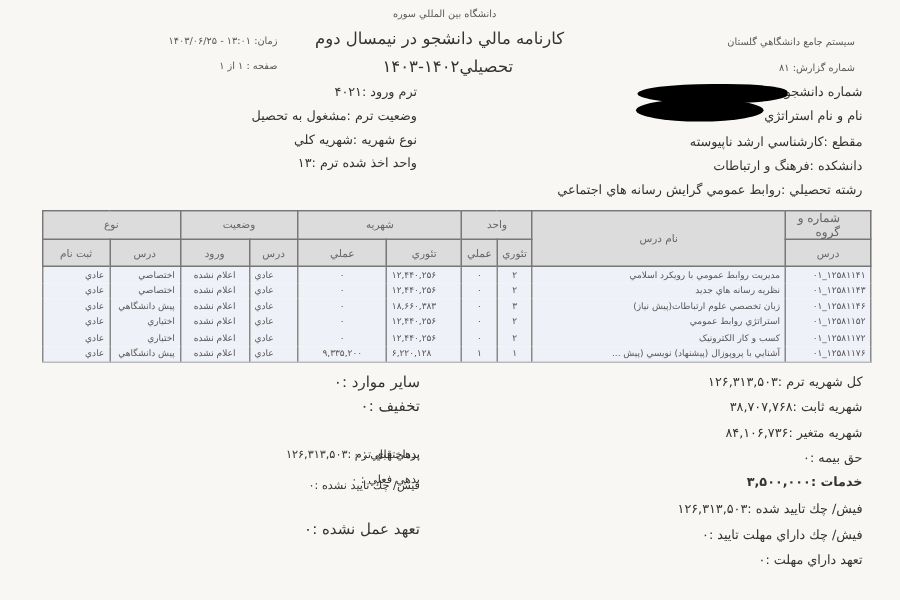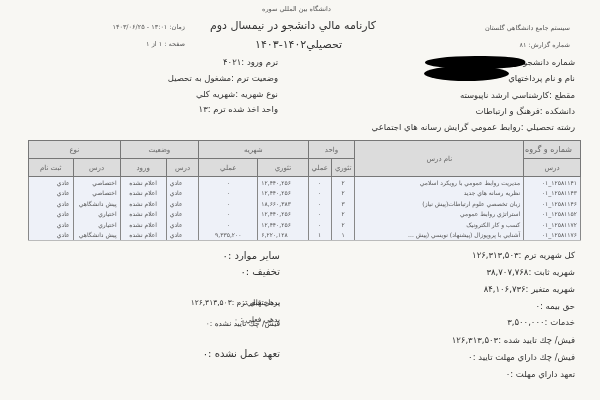--- a/index.html
+++ b/index.html
@@ -40,21 +40,21 @@
 
 <div class="abs tiny" style="left:262px;top:5px;">دانشگاه بين المللي سوره</div>
 <div class="abs tiny" style="right:415px;top:23px;direction:rtl;">زمان: ۱۳:۰۱ - ۱۴۰۳/۰۶/۲۵</div>
 <div class="abs tiny" style="right:415px;top:40px;">صفحه : ۱ از ۱</div>
 <div class="abs tiny" style="right:30px;top:24px;">سيستم جامع دانشگاهي گلستان</div>
 <div class="abs tiny" style="right:30px;top:41px;">شماره گزارش: ۸۱</div>
 <div class="abs title" style="left:210px;top:19px;">کارنامه مالي دانشجو در نيمسال دوم</div>
 <div class="abs title" style="left:255px;top:38px;">تحصيلي۱۴۰۲-۱۴۰۳</div>
 
 <div class="abs label" style="right:25px;top:57px;">شماره دانشجو</div>
-<div class="abs label" style="right:25px;top:73px;">نام و نام پرداختهاي</div>
+<div class="abs label" style="right:25px;top:73px;">نام و نام استراتژي</div>
 <div class="redact" style="left:425px;top:56px;width:100px;height:13px;"></div>
 <div class="redact" style="left:424px;top:66px;width:85px;height:15px;border-radius:50%;"></div>
 <div class="abs label" style="right:25px;top:90px;text-align:right;">مقطع :کارشناسي ارشد ناپيوسته</div>
 <div class="abs label" style="right:25px;top:106px;">دانشکده :فرهنگ و ارتباطات</div>
 <div class="abs label" style="right:25px;top:122px;margin-left:24px;">رشته تحصيلي :روابط عمومي گرايش رسانه هاي اجتماعي</div>
 
 <div class="abs label" style="right:322px;top:57px;">ترم ورود :۴۰۲۱</div>
 <div class="abs label" style="right:322px;top:73px;">وضعيت ترم :مشغول به تحصيل</div>
 <div class="abs label" style="right:322px;top:89px;">نوع شهريه :شهريه کلي</div>
 <div class="abs label" style="right:322px;top:104px;">واحد اخذ شده ترم :۱۳</div>
@@ -67,21 +67,21 @@
       <col style="width:26px">
     <col style="width:56px">
       <col style="width:70px">
       <col style="width:38px">
       <col style="width:51px">
     <col style="width:48px">
       <col style="width:55px">
   </colgroup>
   <thead>
     <tr>
-      <th class="r" style="padding-right:8px;font-size:8px;">شماره و گروه</th>
+      <th class="r" style="padding-right:20px;font-size:8px;">شماره و گروه</th>
       <th rowspan="2">نام درس</th>
       <th colspan="2">واحد</th>
       <th colspan="2">شهريه</th>
       <th colspan="2">وضعيت</th>
       <th colspan="2">نوع</th>
     </tr>
     <tr>
       <th>درس</th>
       <th>تئوري</th>
       <th>عملي</th>
@@ -166,21 +166,21 @@
       <td class="r">پيش دانشگاهي</td>
       <td class="r">عادي</td>
     </tr>
   </tbody>
 </table>
 
 <div class="abs label" style="right:25px;top:250px;">کل شهريه ترم :۱۲۶,۳۱۳,۵۰۳</div>
 <div class="abs label" style="right:25px;top:267px;">شهريه ثابت :۳۸,۷۰۷,۷۶۸</div>
 <div class="abs label" style="right:25px;top:284px;">شهريه متغير :۸۴,۱۰۶,۷۳۶</div>
 <div class="abs label" style="right:25px;top:301px;">حق بيمه :۰</div>
-<div class="abs label" style="right:25px;top:317px;">خدمات :۳,۵۰۰,۰۰۰</div>
+<div class="abs label" style="right:25px;top:317px;font-weight:bold;">خدمات :۳,۵۰۰,۰۰۰</div>
 <div class="abs label" style="right:25px;top:335px;">فيش/ چك تاييد شده :۱۲۶,۳۱۳,۵۰۳</div>
 <div class="abs label" style="right:25px;top:352px;">فيش/ چك داراي مهلت تاييد :۰</div>
 <div class="abs label" style="right:25px;top:369px;">تعهد داراي مهلت :۰</div>
 
 <div class="abs label" style="right:320px;top:250px;font-size:10px;">ساير موارد :۰</div>
 <div class="abs label" style="right:320px;top:266px;font-size:10px;">تخفيف :۰</div>
 <div class="abs label" style="right:320px;top:298px;font-size:7.5px;">بدهي قبلي : ۰</div>
 <div class="abs label" style="right:320px;top:298px;font-size:7.5px;">پرداختهاي ترم :۱۲۶,۳۱۳,۵۰۳</div>
 <div class="abs label" style="right:320px;top:315px;font-size:7.5px;">بدهي فعلي : ۰</div>
 <div class="abs label" style="right:320px;top:319px;font-size:7.5px;margin-left:28px;">فيش/ چك تاييد نشده :۰</div>

